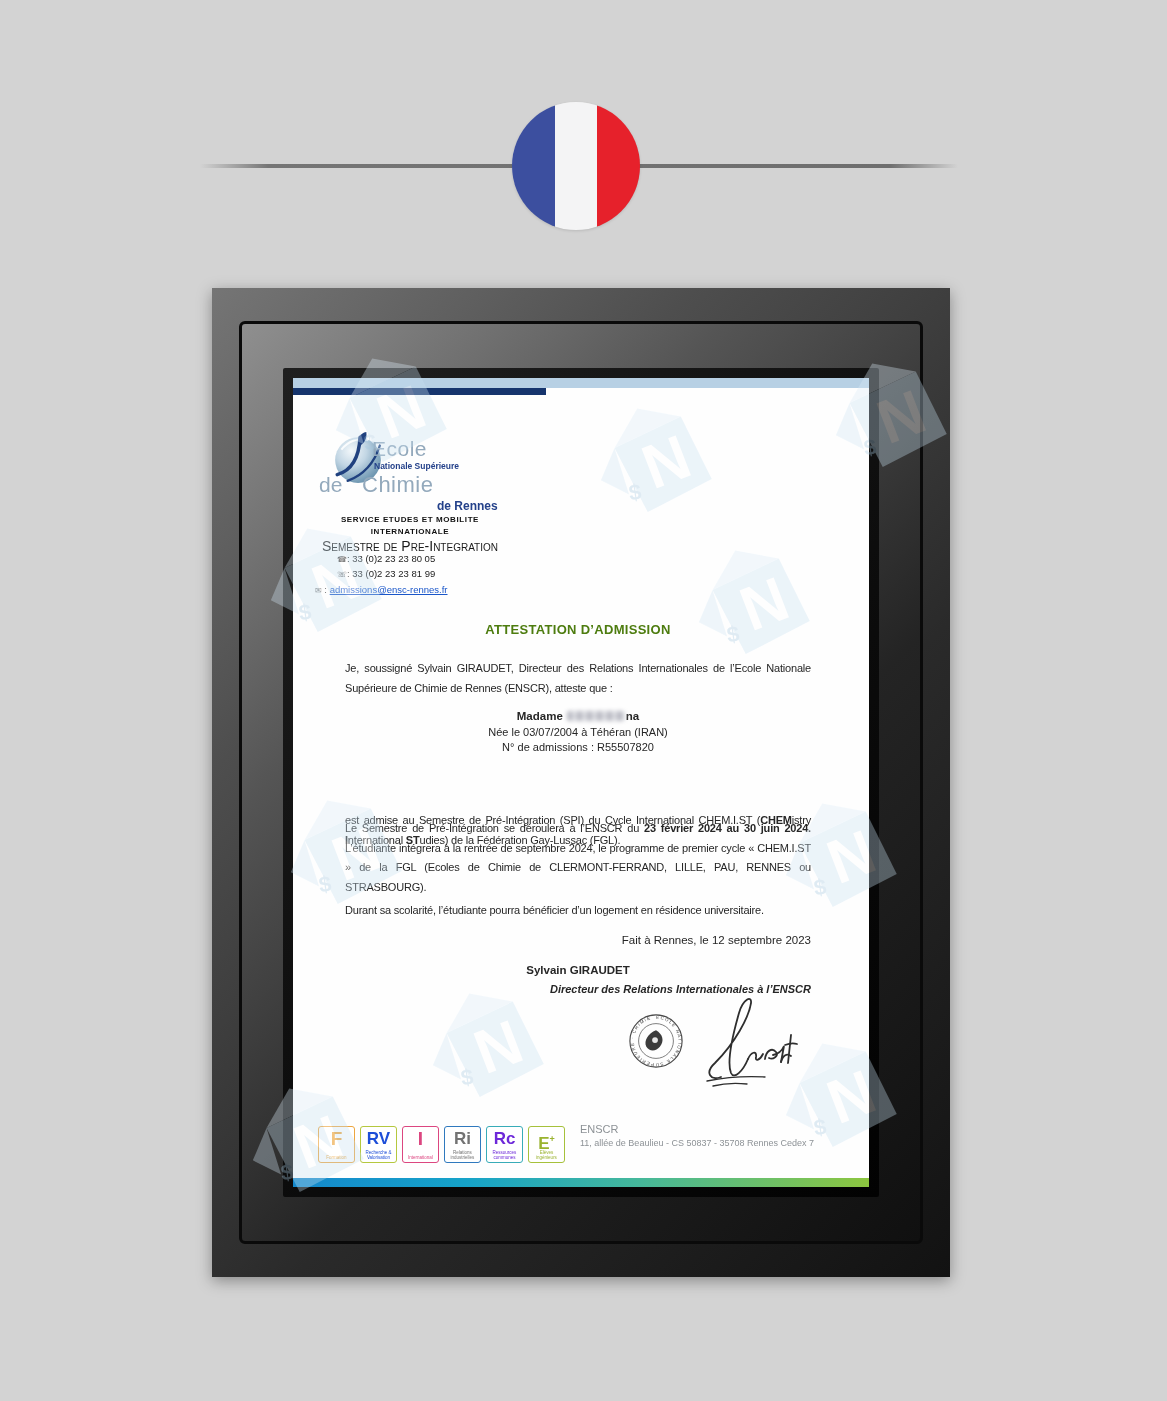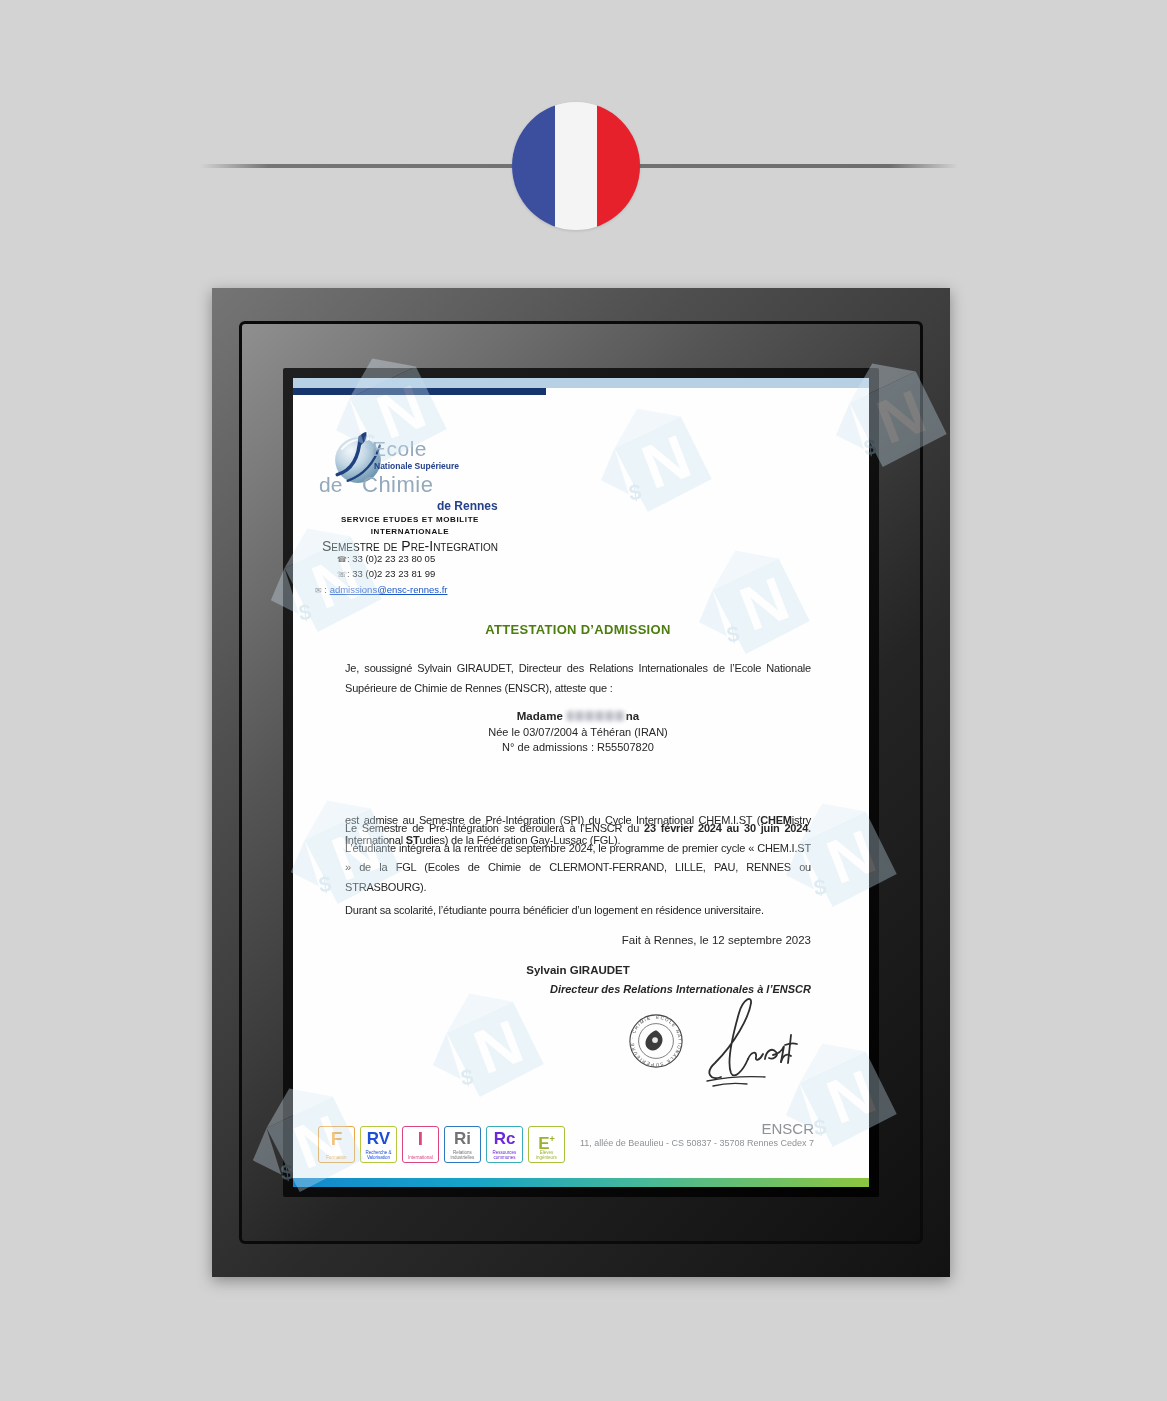--- a/index.html
+++ b/index.html
@@ -73,21 +73,21 @@
   .tile .lt{font-size:17px;font-weight:bold;line-height:24px;display:block;}
   .tile .lt sup{font-size:9px;}
   .tile .lb{position:absolute;left:1px;right:1px;bottom:1px;font-size:4.5px;line-height:1.1;}
   .t-f {border:1.6px solid #EDA63F;color:#EDA63F;}
   .t-rv{border:1.6px solid #B5C83E;color:#1d4ed8;}
   .t-i {border:1.6px solid #DC4680;color:#DC4680;}
   .t-ri{border:1.6px solid #2F79BE;color:#737373;}
   .t-rc{border:1.6px solid #38ACB8;color:#6d28d9;}
   .t-e {border:1.6px solid #A6C13B;color:#9AB32F;}
   .addr{left:287px;top:744px;font-size:9px;color:#8D9296;line-height:14px;}
-  .addr .org{font-size:15px;text-align:right;}
+  .addr .org{font-size:11px;}
   .addr .code{color:#CDB08E;}
   .gradbar{left:0;bottom:0;width:576px;height:9px;
     background:linear-gradient(90deg,#1488CC 0%,#16A3C9 30%,#45B89B 60%,#8DC63F 100%);}
 
   
   .wm-layer{left:0;top:0;width:738px;height:989px;pointer-events:none;opacity:.34;}
 </style>
 </head>
 <body>
 

